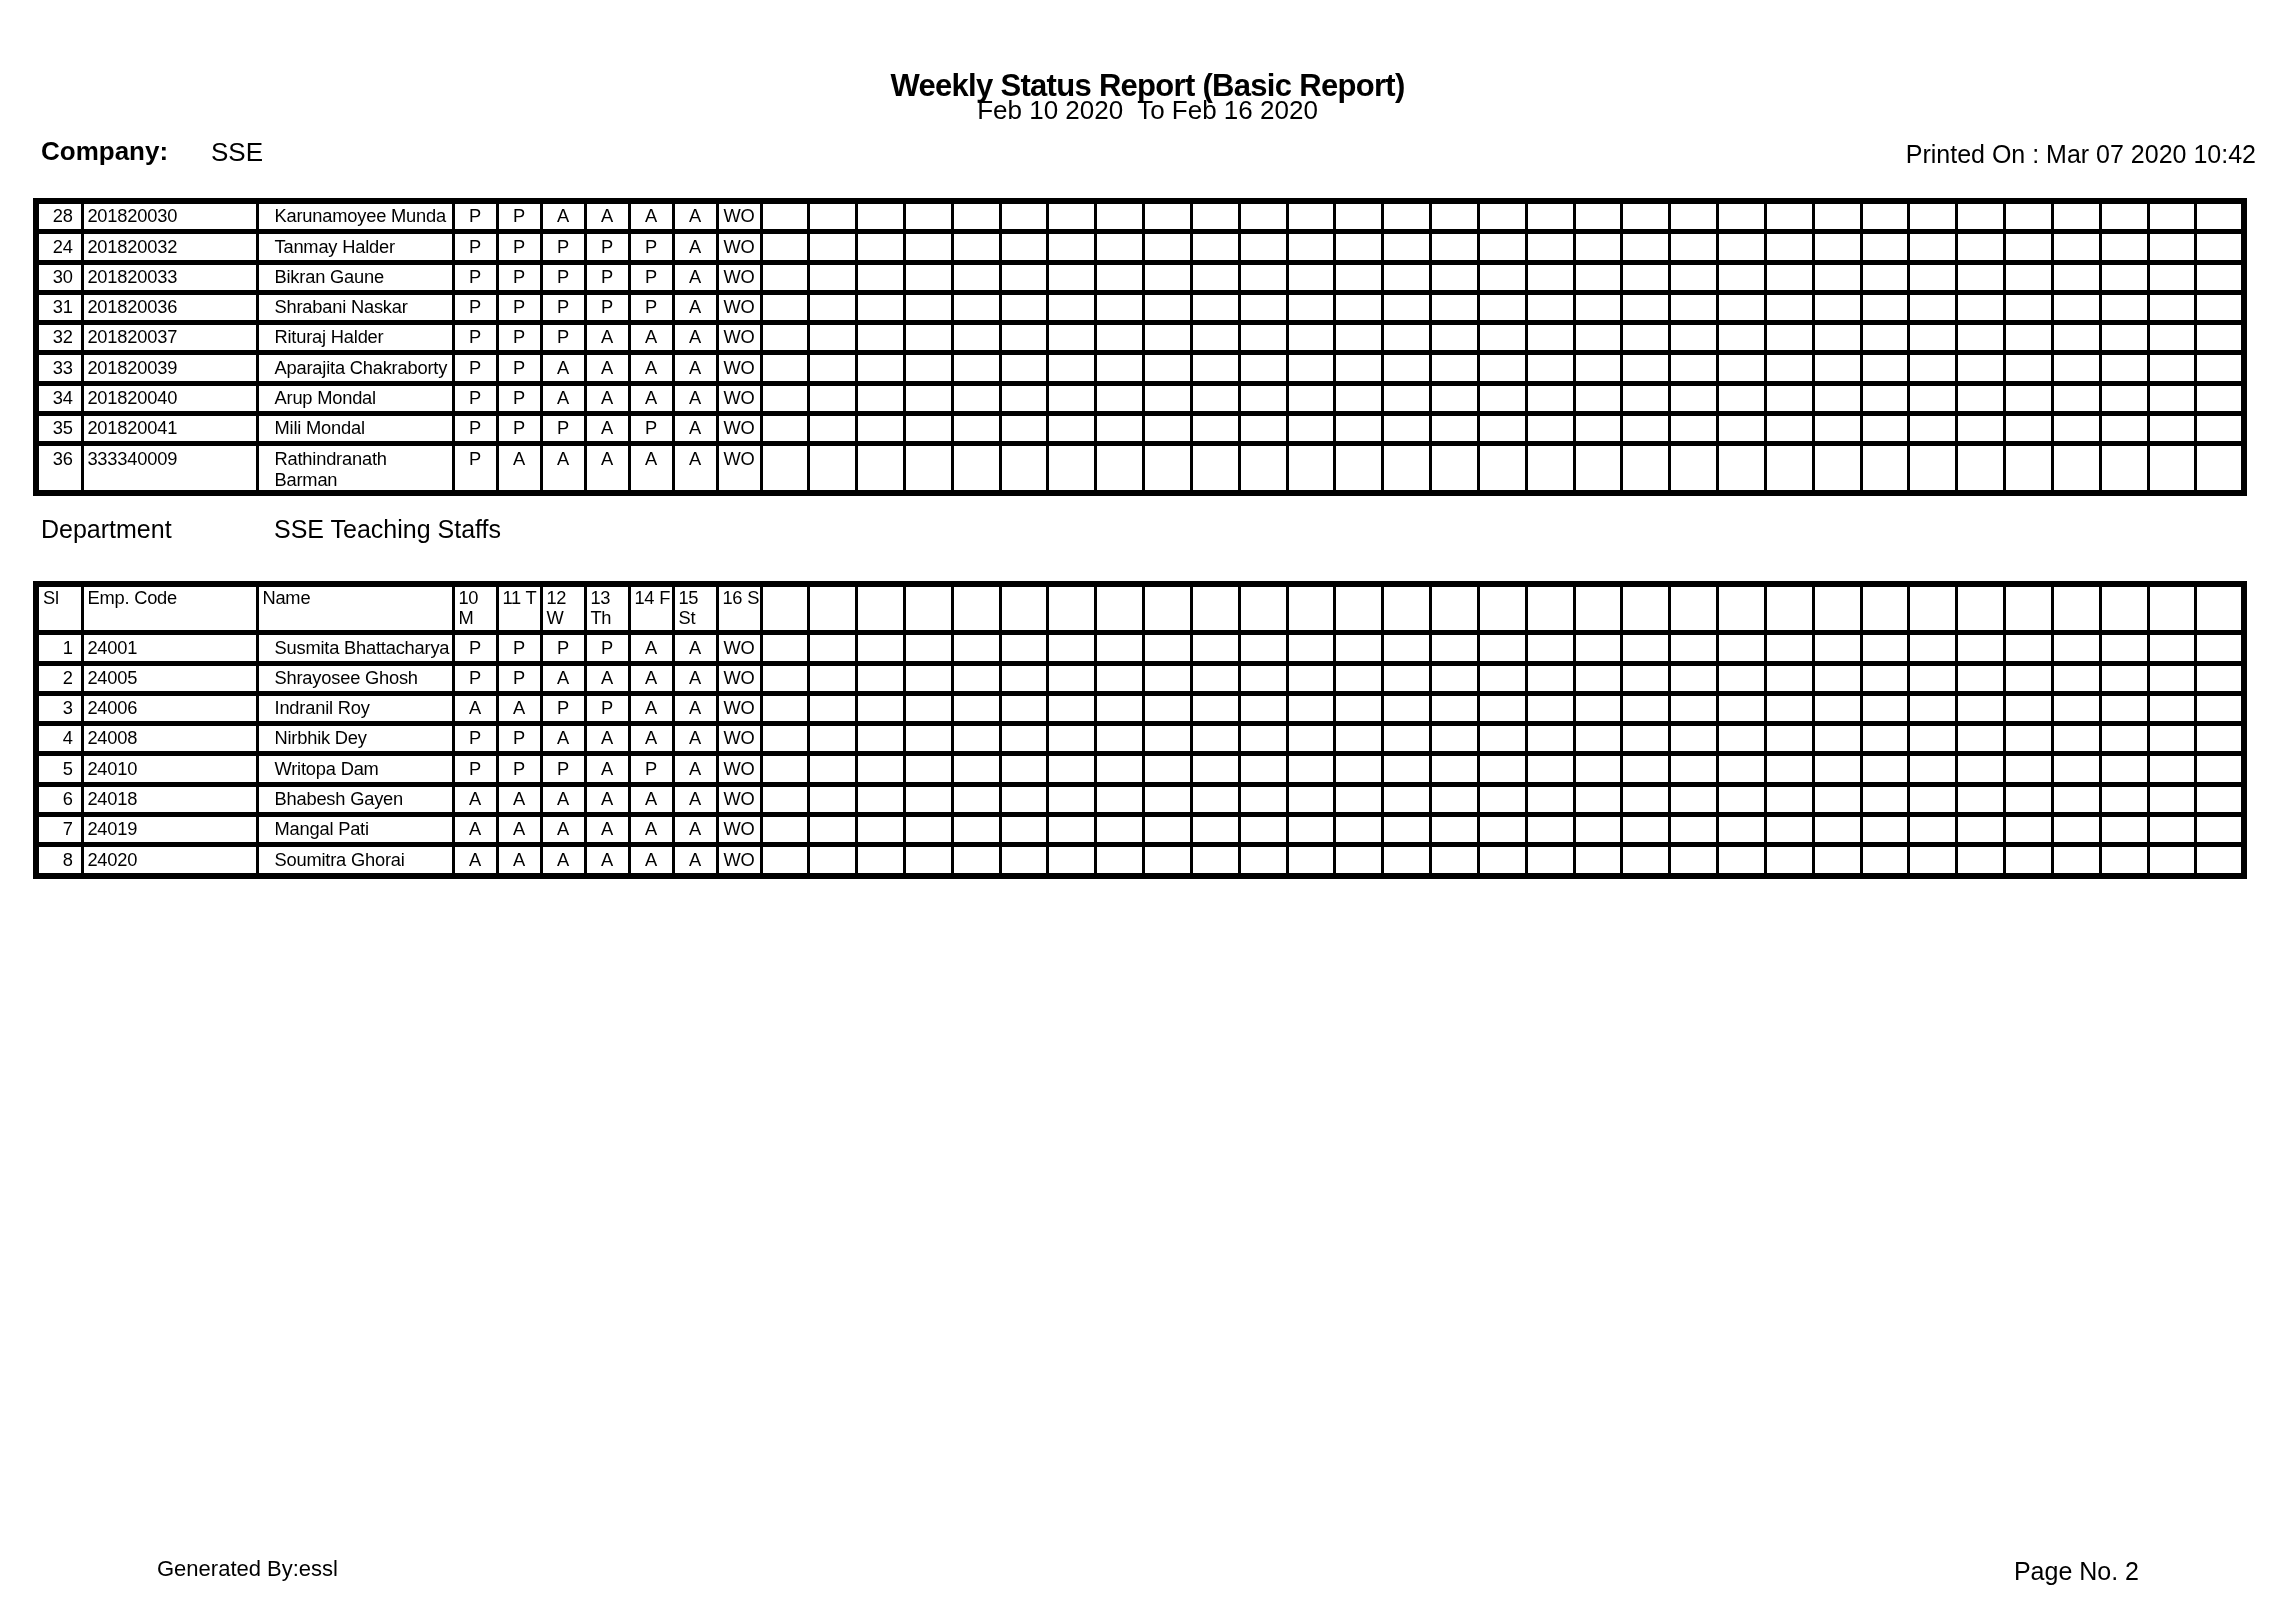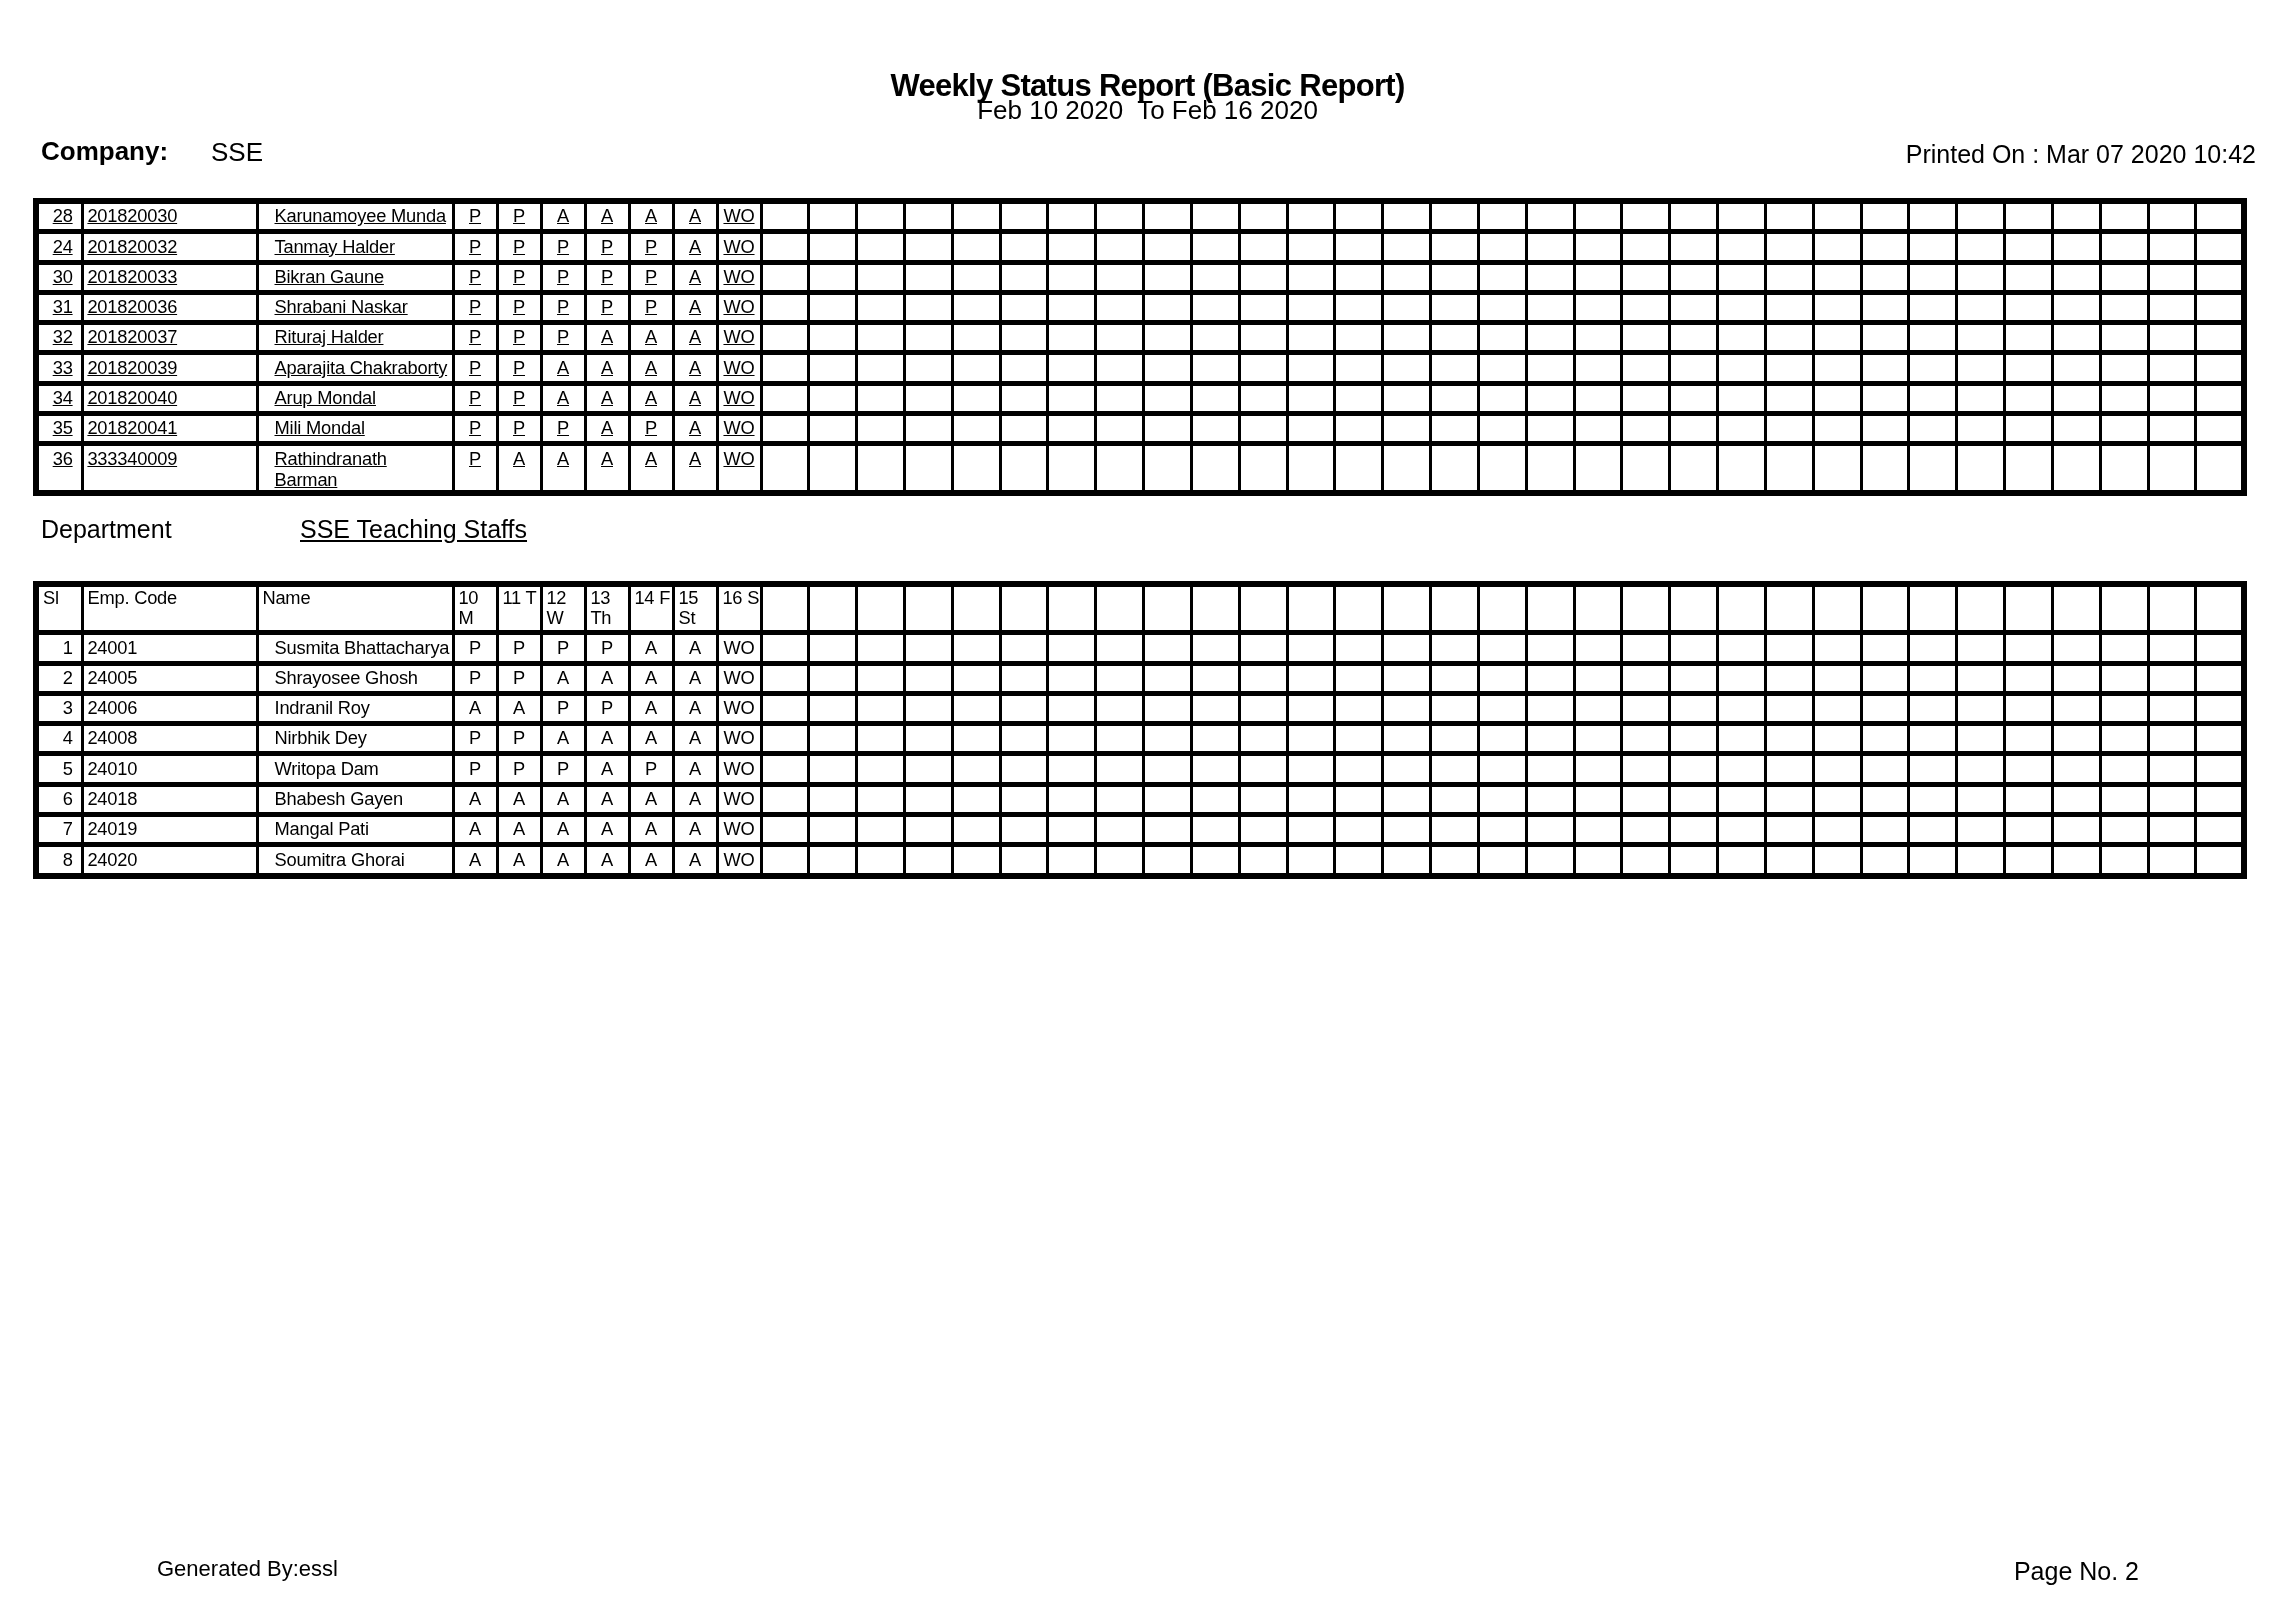--- a/index.html
+++ b/index.html
@@ -28,33 +28,33 @@
     text-align: center;
     font-size: 26px;
     white-space: pre;
   }
   .company-label { top: 136px; left: 41px;  font-size: 26px; font-weight: bold; }
   .company-value { top: 137px; left: 211px; font-size: 26px; }
   .printed-on    { top: 140px; right: 39px; font-size: 25px; }
 
   
   .dept-label { top: 515px; left: 41px;  font-size: 25px; font-weight: normal; }
-  .dept-value { top: 515px; left: 300px; font-size: 25px; text-decoration: underline; }
+  .dept-value { top: 515px; left: 274px; font-size: 25px; }
 
   
   table.report-table {
     position: absolute;
     left: 33px;
     width: 2214px;
     border-collapse: collapse;
     table-layout: fixed;
     background: #fff;
     border: 6.5px solid #000;
   }
-  #table1 { top: 198px; text-decoration: underline; }
+  #table1 { top: 198px; }
   #table2 { top: 553px; margin-top: 28px; }
 
   .report-table td, .report-table th {
     border: 3.9px solid #000;
     border-top-width: 5.9px;
     border-bottom-width: 5.9px;
     font-size: 18.3px;
     line-height: 21px;
     letter-spacing: -0.2px;
     vertical-align: top;

